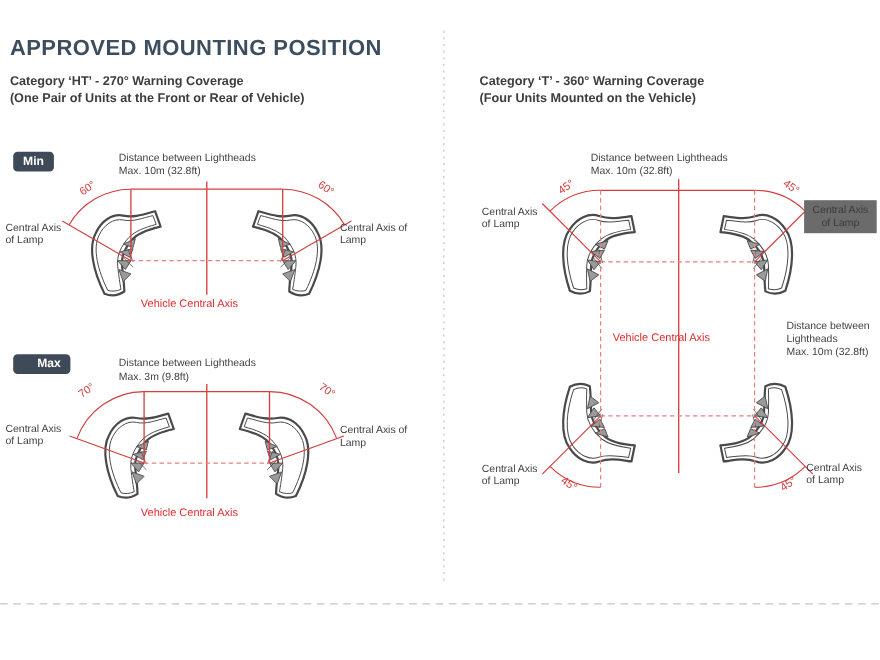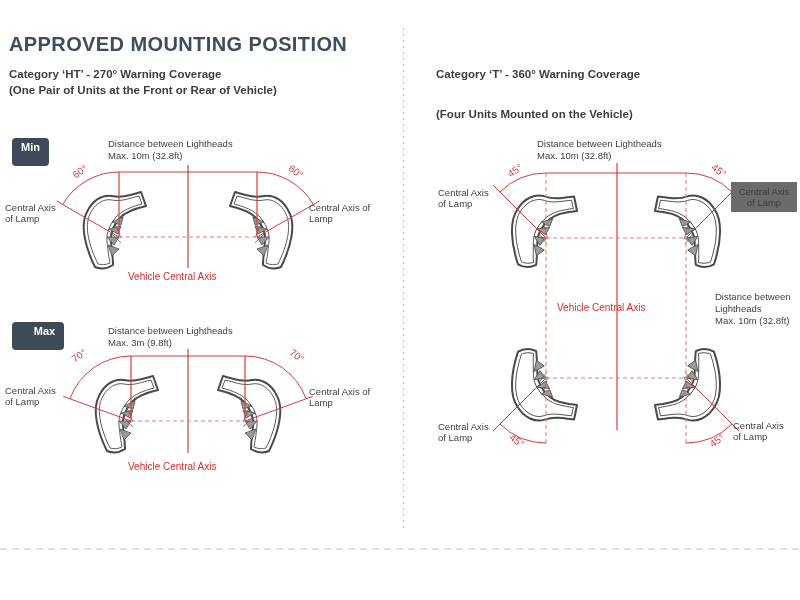--- a/index.html
+++ b/index.html
@@ -3,21 +3,21 @@
 <meta charset="utf-8">
 <style>
   html,body{margin:0;padding:0;background:#fff;}
   .stage{position:relative;width:800px;height:600px;background:#ffffff;overflow:hidden;
          font-family:"Liberation Sans","DejaVu Sans",sans-serif;}
   svg.diagram{position:absolute;left:0;top:0;}
   .abs{position:absolute;}
   .page-title{left:9px;top:33px;font-size:20px;font-weight:800;letter-spacing:.4px;color:#3c4d5e;}
   .sub{font-size:11.5px;font-weight:bold;color:#3d3d3d;line-height:16px;}
   .badge{background:#3e4a58;color:#ffffff;font-size:11px;font-weight:bold;text-align:center;
-         border-radius:4px;height:28px;line-height:18px;}
+         border-radius:4px;height:18px;line-height:18px;}
   .lbl{font-size:9.5px;color:#3f3f3f;line-height:11px;}
   .lbl-left{text-align:left;line-height:12px;}
   .red-lbl{font-size:10px;color:#e02b2b;text-align:left;line-height:11px;}
   .angle{font-size:10px;color:#d43b3b;width:28px;text-align:center;}
   .rot-l{transform:rotate(-35deg);}
   .rot-r{transform:rotate(35deg);}
   .gray-box{background:#6b6b6b;color:#3a3a3a;font-size:9.5px;line-height:11px;text-align:center;
             display:flex;flex-direction:column;justify-content:center;}
 </style>
 </head>
@@ -113,21 +113,21 @@
         <path d="M686,443 A65,65 0 0,0 732,424"></path>
         <line x1="686" y1="378" x2="739" y2="431"></line>
       </g>
     </g>
   </svg>
 
   <div class="abs page-title">APPROVED MOUNTING POSITION</div>
   <div class="abs sub" style="left:9px;top:66px;">Category ‘HT’ - 270° Warning Coverage</div>
   <div class="abs sub" style="left:9px;top:82px;">(One Pair of Units at the Front or Rear of Vehicle)</div>
   <div class="abs sub" style="left:436px;top:66px;">Category ‘T’ - 360° Warning Coverage</div>
-  <div class="abs sub" style="left:436px;top:82px;margin-top:24px;">(Four Units Mounted on the Vehicle)</div>
+  <div class="abs sub" style="left:436px;top:82px;">(Four Units Mounted on the Vehicle)</div>
 
   <div class="abs badge" style="left:12px;top:138px;width:37px;">Min</div>
   <div class="abs lbl" style="left:108px;top:138px;width:160px;">Distance between Lightheads</div>
   <div class="abs lbl" style="left:108px;top:150px;width:160px;">Max. 10m (32.8ft)</div>
   <div class="abs angle rot-l" style="left:66px;top:166px;">60°</div>
   <div class="abs angle rot-r" style="left:282px;top:166px;">60°</div>
   <div class="abs lbl" style="left:5px;top:202px;width:62px;">
     <div>Central Axis</div>
     <div>of Lamp</div>
   </div>

